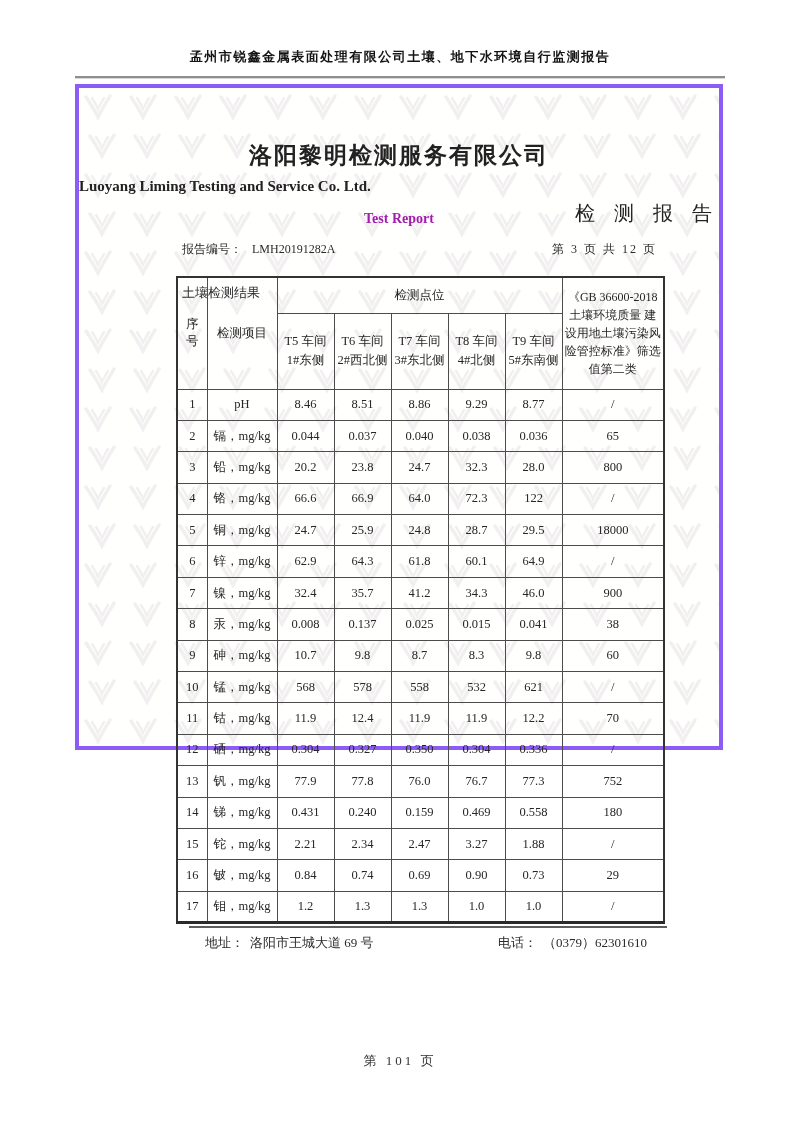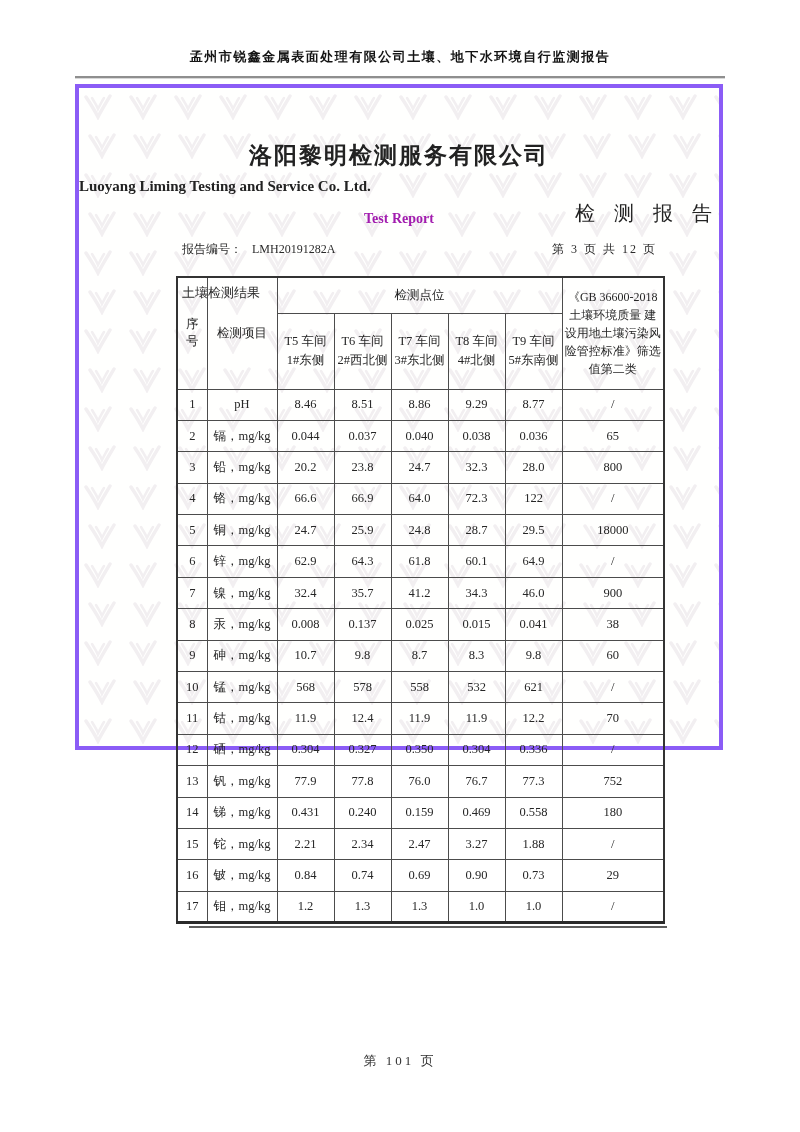--- a/index.html
+++ b/index.html
@@ -1718,17 +1718,25 @@
                 <td class="c-val">1.3</td>
                 <td class="c-val">1.0</td>
                 <td class="c-val">1.0</td>
                 <td class="c-limit">/</td>
               </tr>
             </tbody>
         </table>
       </div>
 
       <div class="addr-rule"></div>
+      <div class="addr-row">
+        <span class="addr-left">
+          <span class="addr-label">地址：</span><span>洛阳市王城大道 69 号</span>
+        </span>
+        <span>
+          <span class="phone-label">电话：</span><span>（0379）62301610</span>
+        </span>
+      </div>
     </div>
   </div>
 
   <div class="page-number">第 101 页</div>
 </div>
 
 </body></html>

